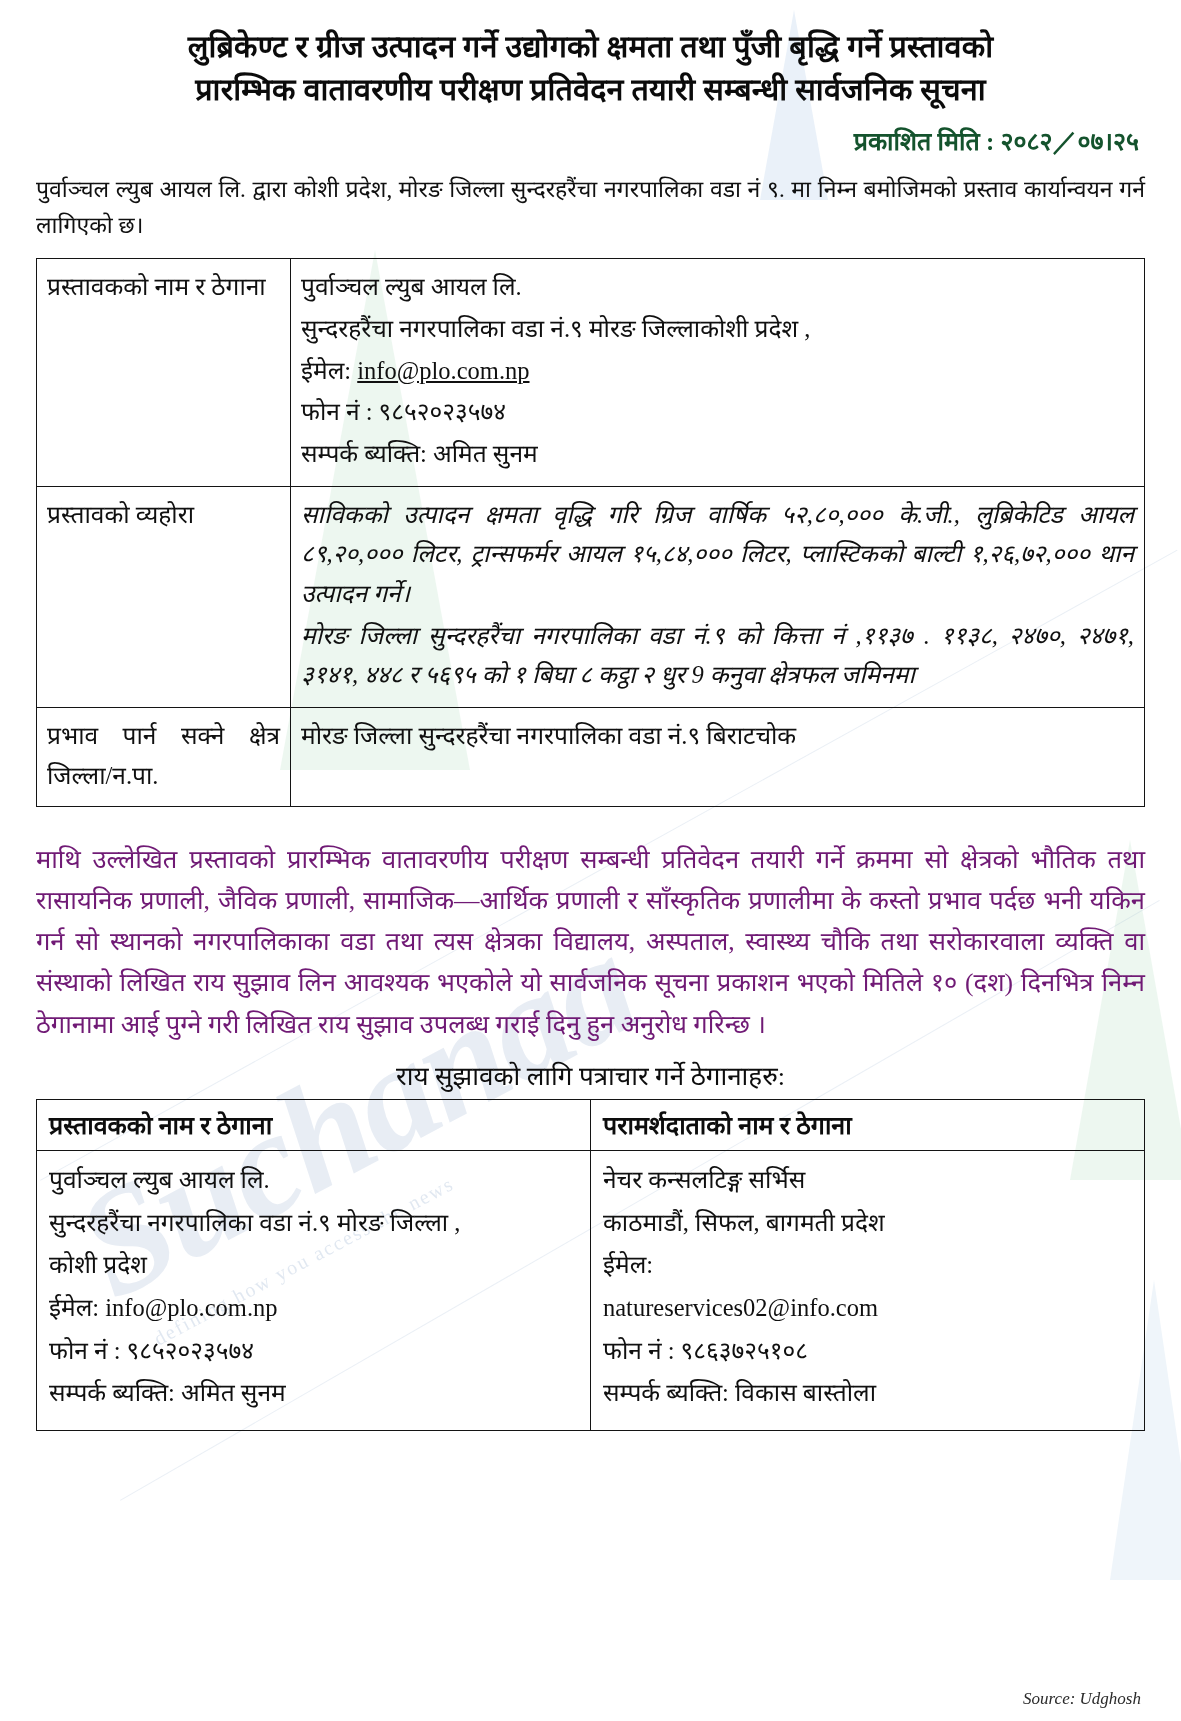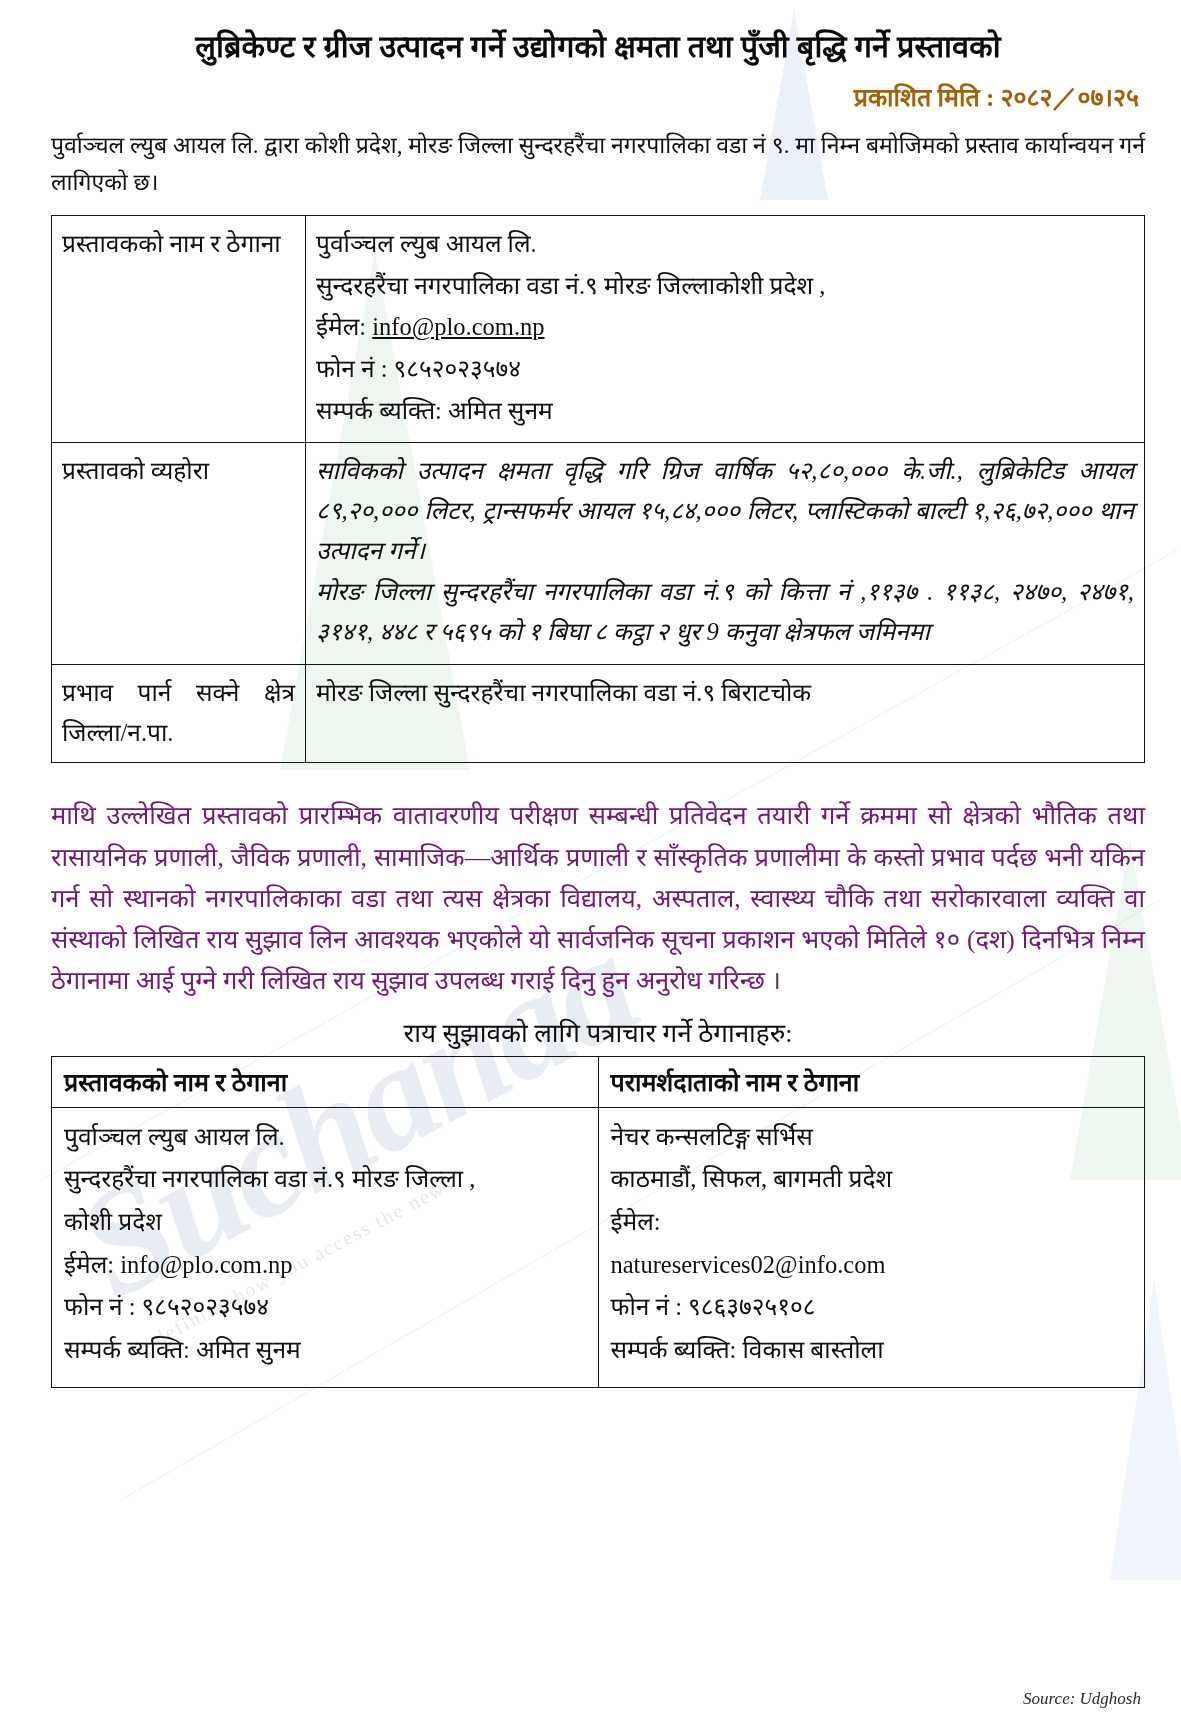--- a/index.html
+++ b/index.html
@@ -86,21 +86,21 @@
     position: absolute;
     background: rgba(140,165,200,0.18);
     height: 1px;
     transform-origin: left top;
   }
 
   
   #page {
     position: relative;
     z-index: 2;
-    padding: 18px 36px 0 51px;
+    padding: 18px 36px 0 36px;
   }
 
   .title-block {
     text-align: center;
     margin-top: 8px;
   }
   .title-line {
     font-family: "Liberation Serif", "DejaVu Serif", serif;
     font-weight: 700;
     font-size: 30.5px;
@@ -110,21 +110,21 @@
     white-space: nowrap;
   }
   .title-line-2 { font-size: 30.5px; }
 
   .pub-date {
     text-align: right;
     font-size: 25px;
     font-weight: 700;
     margin-top: 10px;
     margin-right: 6px;
-    color: #a16207;
+    color: #14532d;
   }
 
   .intro {
     margin-top: 14px;
     font-size: 23px;
     line-height: 1.58;
     text-align: justify;
     text-justify: inter-word;
     color: #101010;
   }
@@ -225,20 +225,21 @@
   <div class="wm-line" style="left:120px; top:1500px; width:1200px; transform:rotate(-30deg);"></div>
   <div class="wm-line" style="left:40px; top:1180px; width:1300px; transform:rotate(-29deg);"></div>
   <div class="wm-text">Suchanaa</div>
   <div class="wm-sub">defining how you access the news</div>
 </div>
 
 <div id="page">
 
   <div class="title-block">
     <div class="title-line">लुब्रिकेण्ट र ग्रीज उत्पादन गर्ने उद्योगको क्षमता तथा पुँजी बृद्धि गर्ने प्रस्तावको</div>
+    <div class="title-line title-line-2">प्रारम्भिक वातावरणीय परीक्षण प्रतिवेदन तयारी सम्बन्धी सार्वजनिक सूचना</div>
   </div>
 
   <div class="pub-date">प्रकाशित मिति : २०८२／०७।२५</div>
 
   <div class="intro">पुर्वाञ्चल ल्युब आयल लि. द्वारा कोशी प्रदेश, मोरङ जिल्ला सुन्दरहरैंचा नगरपालिका वडा नं ९. मा निम्न बमोजिमको प्रस्ताव कार्यान्वयन गर्न लागिएको छ।</div>
 
   <table class="notice">
     <tbody>
       <tr>
         <td class="col-label cell-label">प्रस्तावकको नाम र ठेगाना</td>

